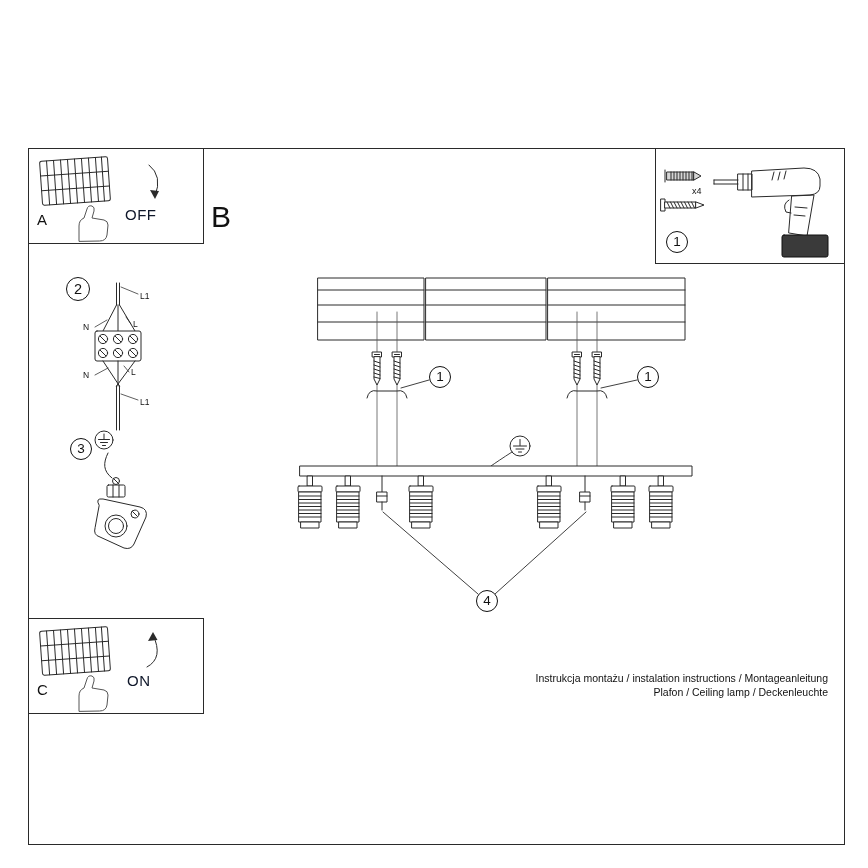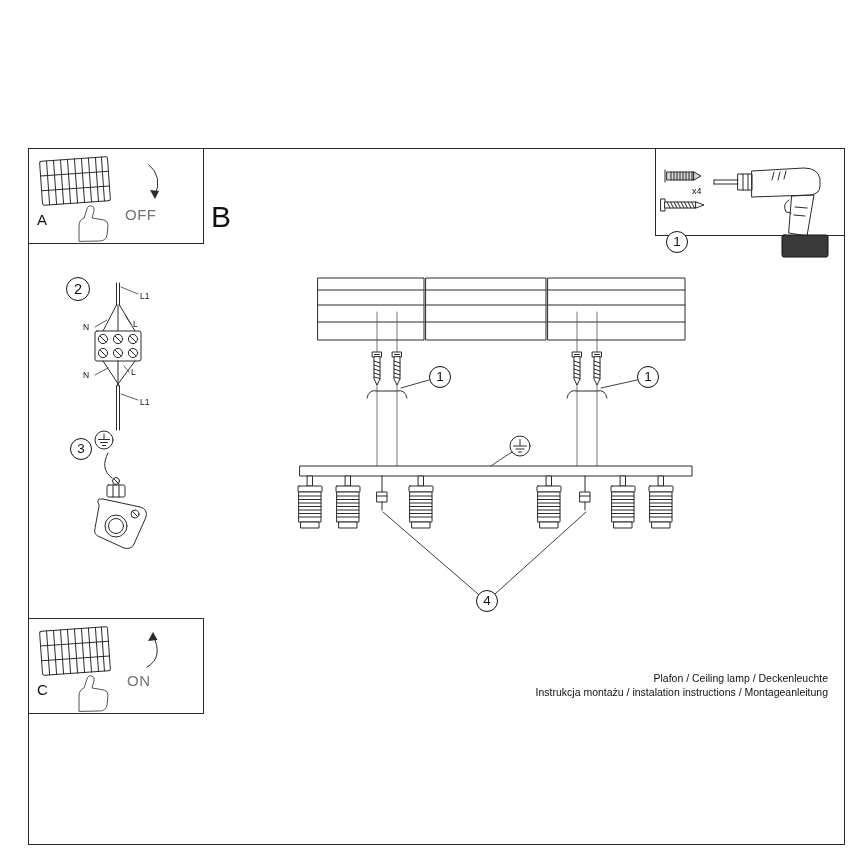--- a/index.html
+++ b/index.html
@@ -11,21 +11,21 @@
   .frame { position: absolute; border: 1px solid #2a2a2a; }
   .box { position: absolute; border: 1px solid #2a2a2a; background: #fff; }
   svg.illus { position: absolute; overflow: visible; }
   .circle-num {
     position: absolute; width: 22px; height: 22px; border: 1.4px solid #111;
     border-radius: 50%; display: flex; align-items: center; justify-content: center;
     font-size: 13.5px; background: #fff; z-index: 5; line-height: 1;
   }
   .circle-num.big { width: 24px; height: 24px; font-size: 14.5px; }
   .corner-label { position: absolute; font-size: 15px; color: #111; }
-  .state-label { position: absolute; font-size: 15px; letter-spacing: .5px; color: #737373; }
+  .state-label { position: absolute; font-size: 15px; letter-spacing: .5px; color: #0f172a; }
   .section-label-b { position: absolute; left: 211px; top: 200px; font-size: 30px; color: #111; }
   .footer {
     position: absolute; right: 40px; top: 671px; text-align: right;
     font-size: 10.5px; line-height: 14px; color: #111;
   }
 </style>
 </head>
 <body>
 
 <div class="page">
@@ -53,21 +53,21 @@
         <path d="M 120,16 Q 134,27 126,47"></path>
         <path d="M 126,50 L 121,41 L 130,42 Z" fill="#2a2a2a" stroke="none"></path>
       </g>
     </svg>
     <span class="corner-label" style="left:8px; top:62px;">A</span>
     <span class="state-label" style="left:96px; top:57px;">OFF</span>
   </div>
 
   <span class="section-label-b">B</span>
 
-  <div class="box" style="left:655px; top:148px; width:190px; height:88px;">
+  <div class="box" style="left:655px; top:148px; width:190px; height:116px;">
     <svg class="illus" style="left:0;top:0;" width="188" height="118" viewBox="0 0 188 118" stroke="#2a2a2a" fill="none" stroke-width="1" stroke-linecap="round" stroke-linejoin="round">
       <g>
         <line x1="9" y1="21" x2="9" y2="33"></line>
         <rect x="11" y="23" width="27" height="8" fill="#d6d6d6"></rect>
         <line x1="15" y1="23" x2="15" y2="31"></line>
         <line x1="18" y1="23" x2="18" y2="31"></line>
         <line x1="21" y1="23" x2="21" y2="31"></line>
         <line x1="24" y1="23" x2="24" y2="31"></line>
         <line x1="27" y1="23" x2="27" y2="31"></line>
         <line x1="30" y1="23" x2="30" y2="31"></line>
@@ -303,17 +303,17 @@
       <g>
         <path d="M 118,48 Q 135,39 124,16"></path>
         <path d="M 124,13 L 119,22 L 128.5,21 Z" fill="#2a2a2a" stroke="none"></path>
       </g>
     </svg>
     <span class="corner-label" style="left:8px; top:62px;">C</span>
     <span class="state-label" style="left:98px; top:53px;">ON</span>
   </div>
 
   <div class="footer">
+    <div>Instrukcja montażu / instalation instructions / Montageanleitung</div>
     <div>Plafon / Ceiling lamp / Deckenleuchte</div>
-    <div>Instrukcja montażu / instalation instructions / Montageanleitung</div>
   </div>
 
 </div>
 
 </body></html>

